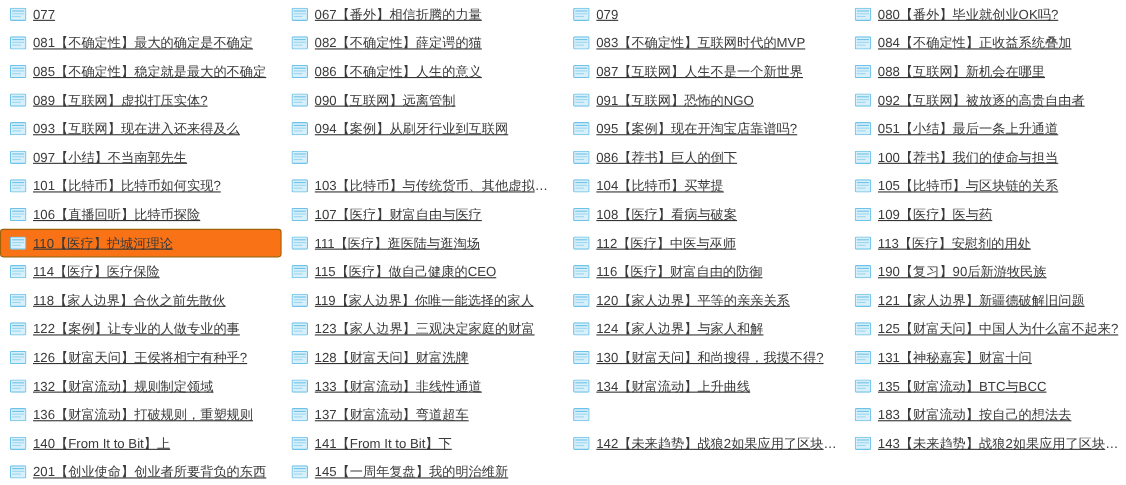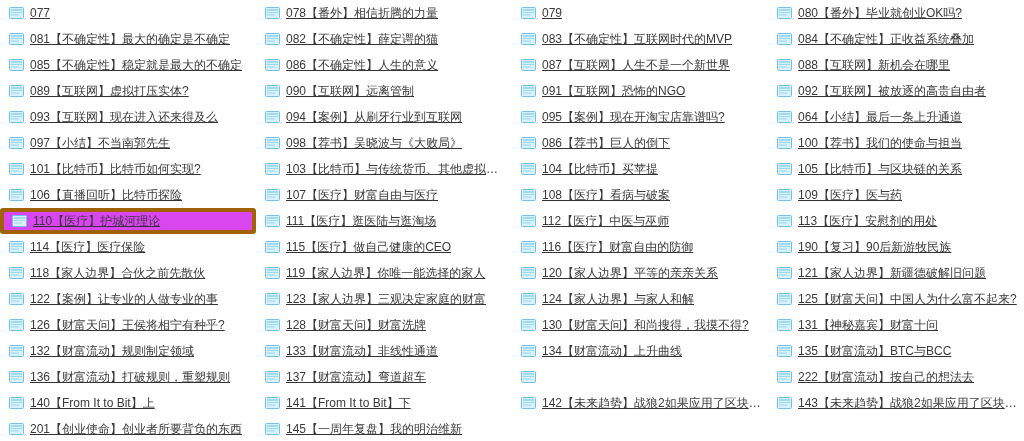--- a/index.html
+++ b/index.html
@@ -26,22 +26,22 @@
     display: flex;
     align-items: center;
     padding: 0 6px 0 8px;
     box-sizing: border-box;
     height: 26px;
     overflow: hidden;
     border: 1px solid transparent;
     border-radius: 3px;
   }
   .cell.selected {
-    border: 4px solid #a16207;
-    background: #d946ef;
+    border: 1px solid #a16207;
+    background: #f97316;
   }
   .icon {
     flex: 0 0 auto;
     width: 15px;
     height: 12px;
     margin-right: 6px;
     position: relative;
     display: inline-block;
   }
   .icon svg { display: block; }
@@ -72,21 +72,21 @@
     </div>
     <div class="cell">
       <span class="icon">
         <svg width="15" height="12" viewBox="0 0 15 12">
           <rect x="0.5" y="0.5" width="14" height="11" rx="1" fill="#d9f0fb" stroke="#6cc2e8"></rect>
           <rect x="2" y="2.5" width="11" height="1" fill="#6cc2e8"></rect>
           <rect x="2" y="5" width="11" height="1" fill="#9bd7ef"></rect>
           <rect x="2" y="7.5" width="8" height="1" fill="#9bd7ef"></rect>
         </svg>
       </span>
-      <span class="label">078【番外】相信折腾的力量</span>
+      <span class="label">067【番外】相信折腾的力量</span>
     </div>
     <div class="cell">
       <span class="icon">
         <svg width="15" height="12" viewBox="0 0 15 12">
           <rect x="0.5" y="0.5" width="14" height="11" rx="1" fill="#d9f0fb" stroke="#6cc2e8"></rect>
           <rect x="2" y="2.5" width="11" height="1" fill="#6cc2e8"></rect>
           <rect x="2" y="5" width="11" height="1" fill="#9bd7ef"></rect>
           <rect x="2" y="7.5" width="8" height="1" fill="#9bd7ef"></rect>
         </svg>
       </span>
@@ -270,21 +270,21 @@
     </div>
     <div class="cell">
       <span class="icon">
         <svg width="15" height="12" viewBox="0 0 15 12">
           <rect x="0.5" y="0.5" width="14" height="11" rx="1" fill="#d9f0fb" stroke="#6cc2e8"></rect>
           <rect x="2" y="2.5" width="11" height="1" fill="#6cc2e8"></rect>
           <rect x="2" y="5" width="11" height="1" fill="#9bd7ef"></rect>
           <rect x="2" y="7.5" width="8" height="1" fill="#9bd7ef"></rect>
         </svg>
       </span>
-      <span class="label">064【小结】最后一条上升通道</span>
+      <span class="label">051【小结】最后一条上升通道</span>
     </div>
     <div class="cell">
       <span class="icon">
         <svg width="15" height="12" viewBox="0 0 15 12">
           <rect x="0.5" y="0.5" width="14" height="11" rx="1" fill="#d9f0fb" stroke="#6cc2e8"></rect>
           <rect x="2" y="2.5" width="11" height="1" fill="#6cc2e8"></rect>
           <rect x="2" y="5" width="11" height="1" fill="#9bd7ef"></rect>
           <rect x="2" y="7.5" width="8" height="1" fill="#9bd7ef"></rect>
         </svg>
       </span>
@@ -292,21 +292,20 @@
     </div>
     <div class="cell">
       <span class="icon">
         <svg width="15" height="12" viewBox="0 0 15 12">
           <rect x="0.5" y="0.5" width="14" height="11" rx="1" fill="#d9f0fb" stroke="#6cc2e8"></rect>
           <rect x="2" y="2.5" width="11" height="1" fill="#6cc2e8"></rect>
           <rect x="2" y="5" width="11" height="1" fill="#9bd7ef"></rect>
           <rect x="2" y="7.5" width="8" height="1" fill="#9bd7ef"></rect>
         </svg>
       </span>
-      <span class="label">098【荐书】吴晓波与《大败局》</span>
     </div>
     <div class="cell">
       <span class="icon">
         <svg width="15" height="12" viewBox="0 0 15 12">
           <rect x="0.5" y="0.5" width="14" height="11" rx="1" fill="#d9f0fb" stroke="#6cc2e8"></rect>
           <rect x="2" y="2.5" width="11" height="1" fill="#6cc2e8"></rect>
           <rect x="2" y="5" width="11" height="1" fill="#9bd7ef"></rect>
           <rect x="2" y="7.5" width="8" height="1" fill="#9bd7ef"></rect>
         </svg>
       </span>
@@ -709,21 +708,21 @@
     </div>
     <div class="cell">
       <span class="icon">
         <svg width="15" height="12" viewBox="0 0 15 12">
           <rect x="0.5" y="0.5" width="14" height="11" rx="1" fill="#d9f0fb" stroke="#6cc2e8"></rect>
           <rect x="2" y="2.5" width="11" height="1" fill="#6cc2e8"></rect>
           <rect x="2" y="5" width="11" height="1" fill="#9bd7ef"></rect>
           <rect x="2" y="7.5" width="8" height="1" fill="#9bd7ef"></rect>
         </svg>
       </span>
-      <span class="label">222【财富流动】按自己的想法去</span>
+      <span class="label">183【财富流动】按自己的想法去</span>
     </div>
     <div class="cell">
       <span class="icon">
         <svg width="15" height="12" viewBox="0 0 15 12">
           <rect x="0.5" y="0.5" width="14" height="11" rx="1" fill="#d9f0fb" stroke="#6cc2e8"></rect>
           <rect x="2" y="2.5" width="11" height="1" fill="#6cc2e8"></rect>
           <rect x="2" y="5" width="11" height="1" fill="#9bd7ef"></rect>
           <rect x="2" y="7.5" width="8" height="1" fill="#9bd7ef"></rect>
         </svg>
       </span>

